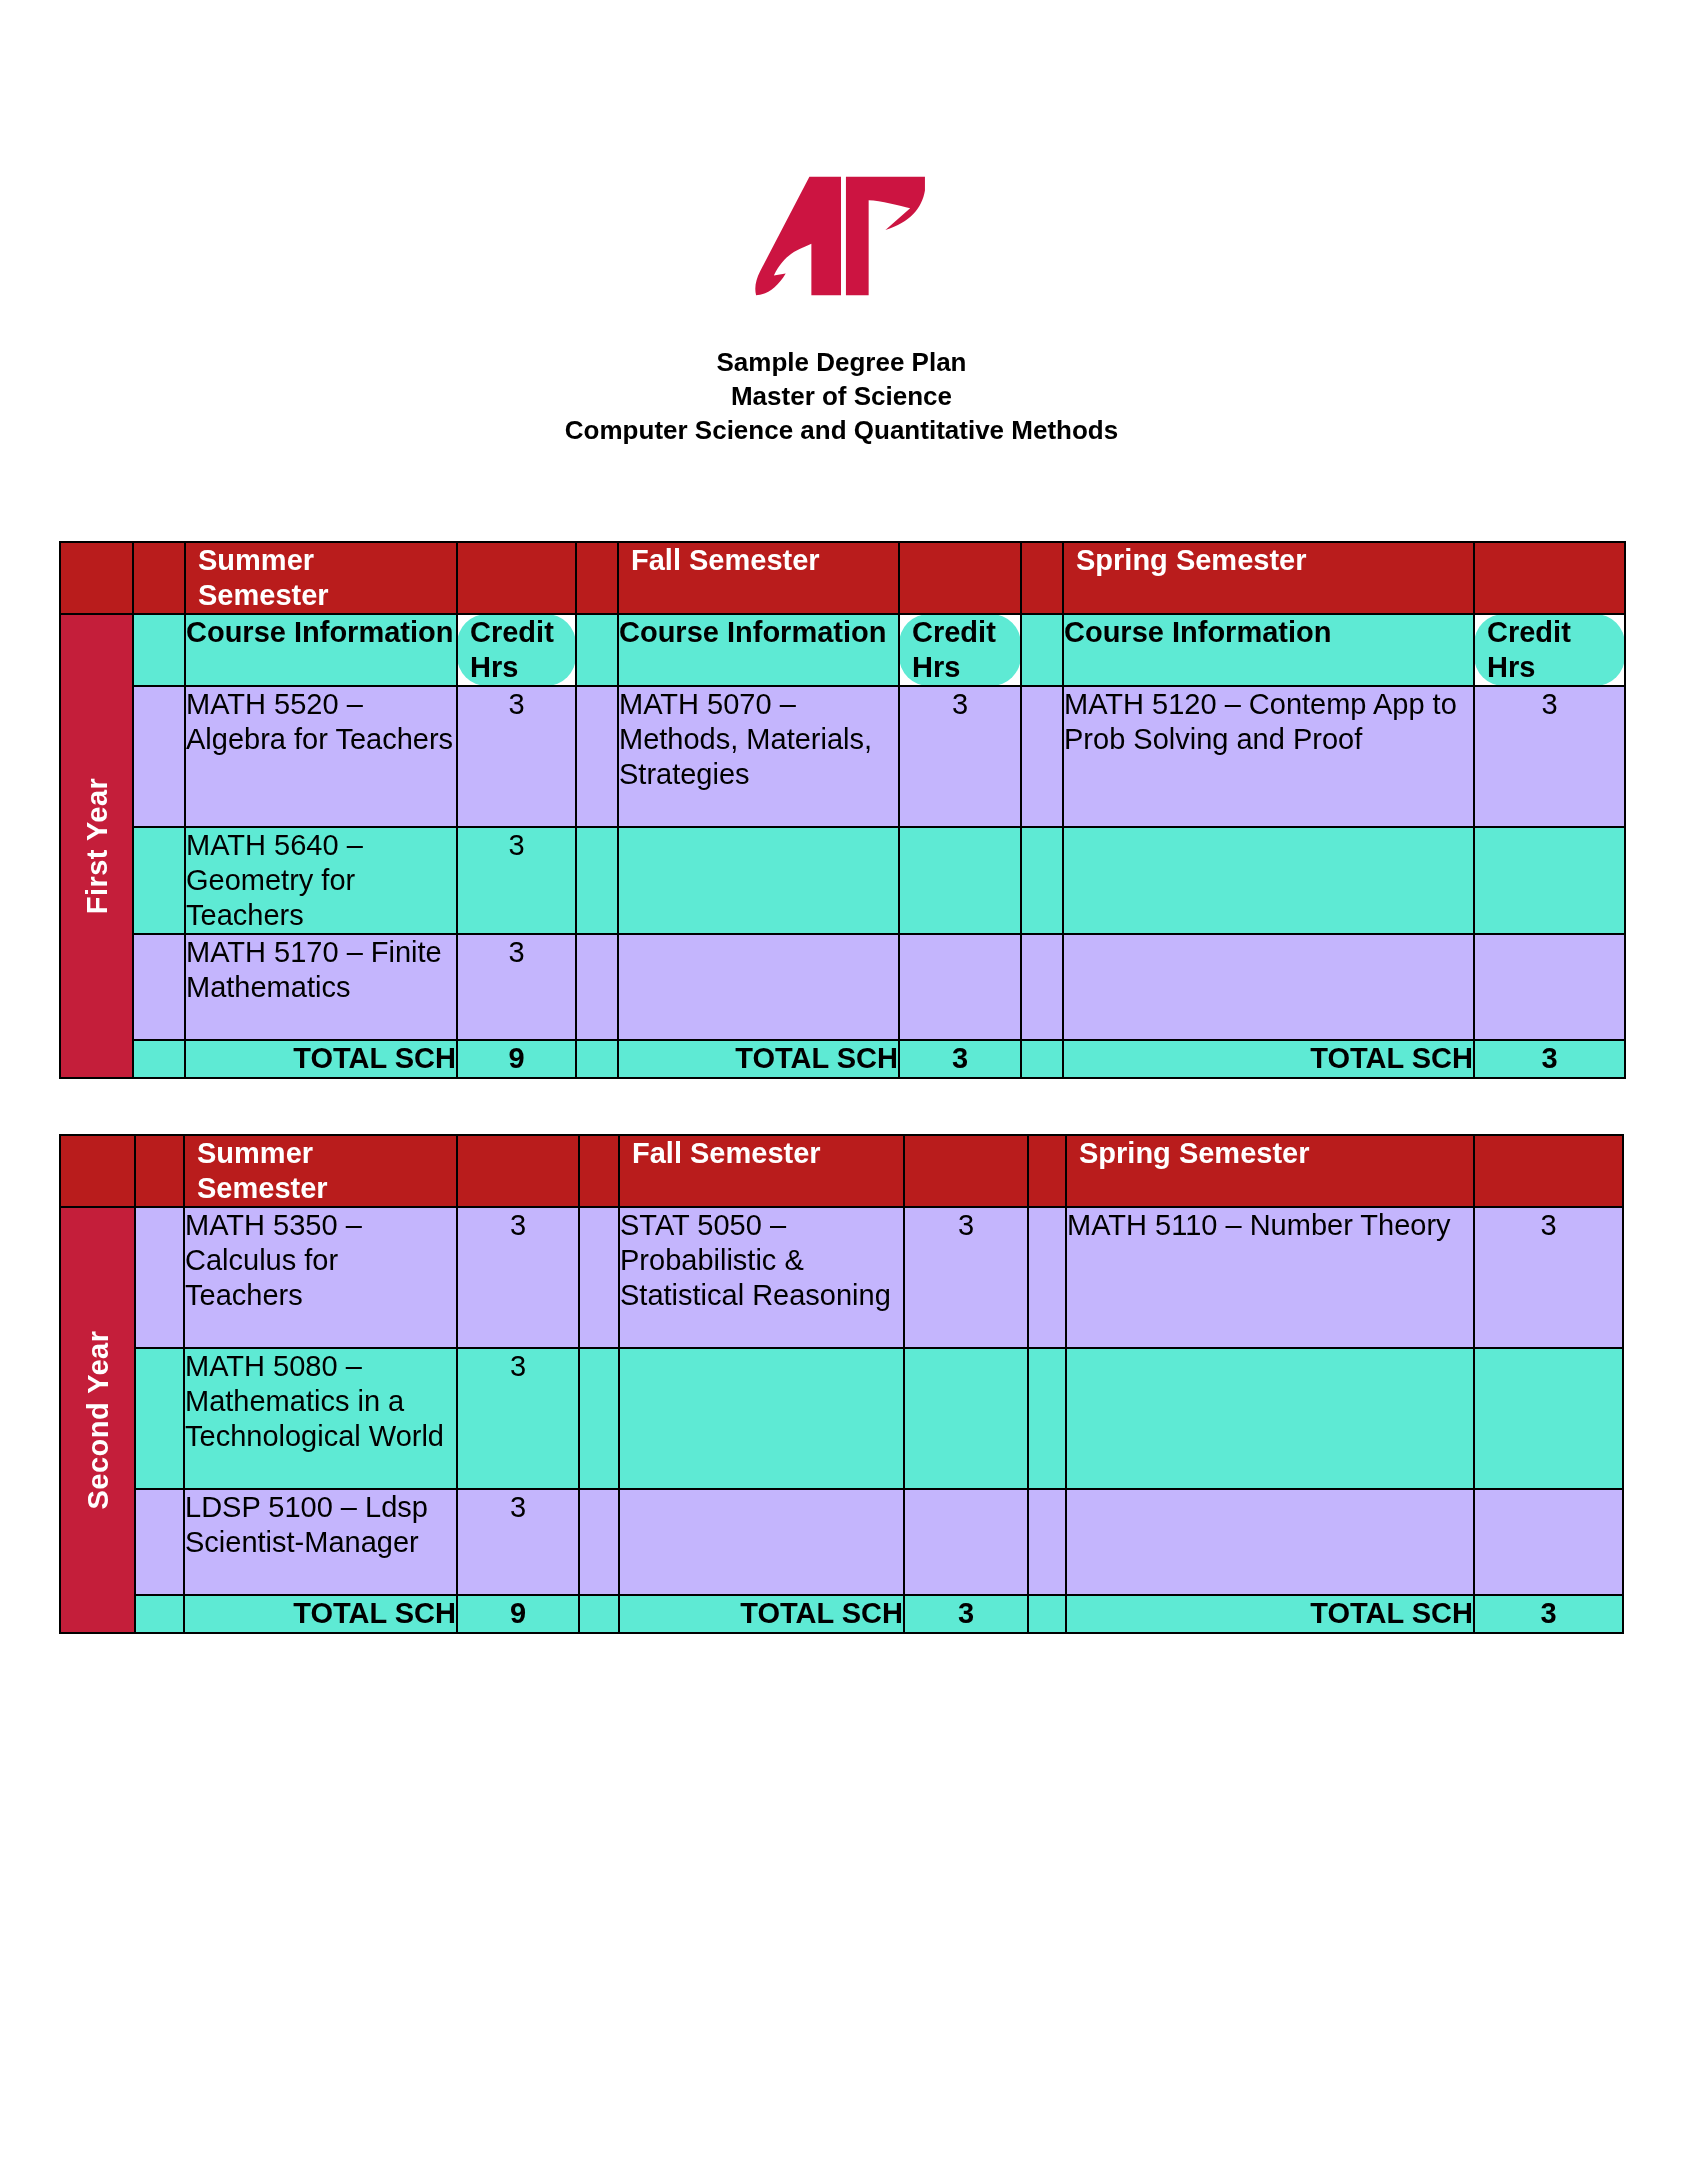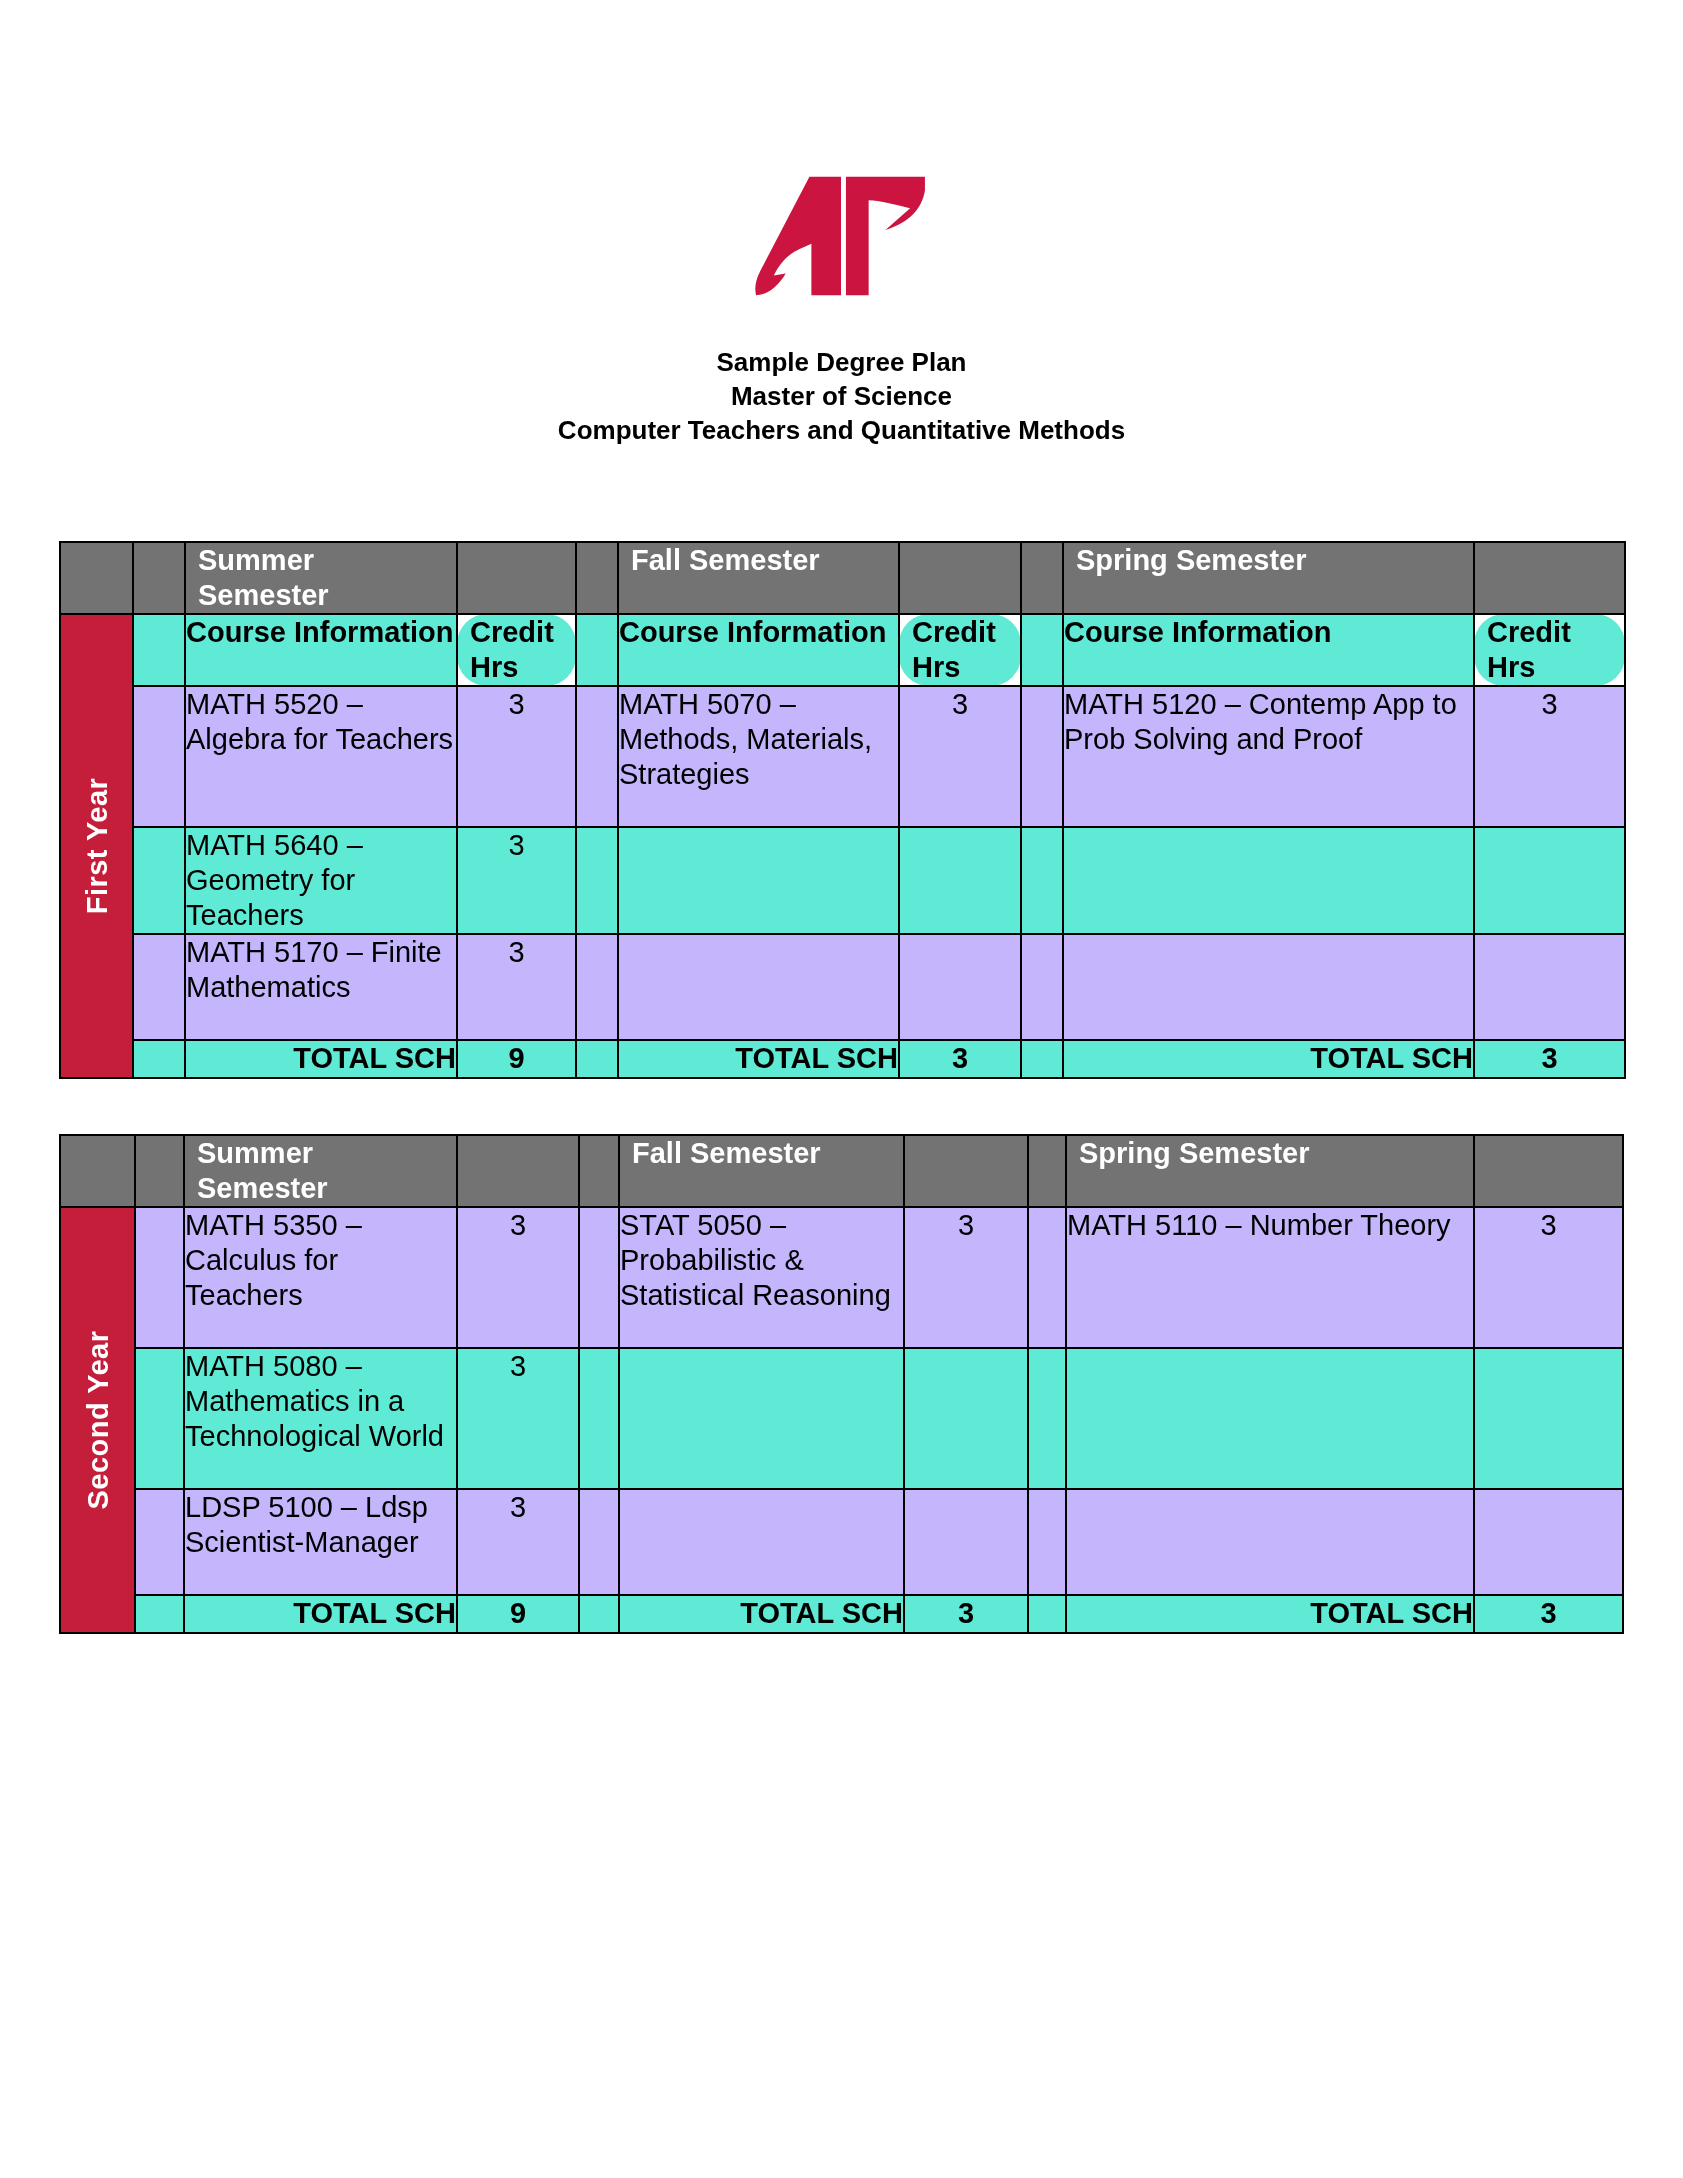--- a/index.html
+++ b/index.html
@@ -9,21 +9,21 @@
   .title-block { position: absolute; left: 0; width: 1683px; top: 345px; text-align: center;
                  font-weight: bold; font-size: 26px; line-height: 34px; }
   .title-block div { white-space: nowrap; }
 
   .plan-table { position: absolute; left: 59px; border-collapse: collapse; table-layout: fixed; }
   .plan-table td { border: 2.5px solid #000; padding: 0; vertical-align: top;
                    font-size: 29px; line-height: 35px; }
   .t1 { top: 541px; width: 1565px; }
   .t2 { top: 1134px; width: 1562px; }
 
-  .hdr td { background: #737373; color: #fff; font-weight: bold; }
+  .hdr td { background: #b91c1c; color: #fff; font-weight: bold; }
   .hdr td .txt { padding: 0 10px 0 12px; }
   .year-cell { background: #C41E3A; position: relative; }
   .year-label { position: absolute; left: 50%; top: 50%; transform: translate(-50%,-50%) rotate(-90deg);
                 color: #fff; font-weight: bold; font-size: 29px; white-space: nowrap; letter-spacing: 0.5px; }
   .gray td.body { background: #c4b5fd; margin-left: 16px; }
   .white td.body { background: #5eead4; }
   .colhdr td.body { font-weight: bold; }
   .course { padding: 0 10px 0 12px; }
   .credit { text-align: center; }
   .colhdr .credit-h { padding-left: 12px; text-align: left; border-radius: 30px; }
@@ -36,21 +36,21 @@
 <svg class="logo" viewBox="0 0 180 160">
 
   <path d="M58,28 L90,28 L90,148 L60,148 L60,96 C48,102 34,104 22,128 L34,126 C26,140 14,148 4,148 C2,140 4,132 8,124 Z" fill="#CC1441"></path>
 
   <path d="M95,28 L175,28 L175,42 C172,60 160,74 135,82 L160,60 C150,58 130,52 118,52 L118,148 L95,148 Z" fill="#CC1441"></path>
 </svg>
 
 <div class="title-block">
   <div>Sample Degree Plan</div>
   <div>Master of Science</div>
-  <div>Computer Teachers and Quantitative Methods</div>
+  <div>Computer Science and Quantitative Methods</div>
 </div>
 
 <table class="plan-table t1">
   <colgroup>
     <col style="width:73px">
       <col style="width:52px">
       <col style="width:272px">
       <col style="width:119px">
     <col style="width:42px">
       <col style="width:281px">

